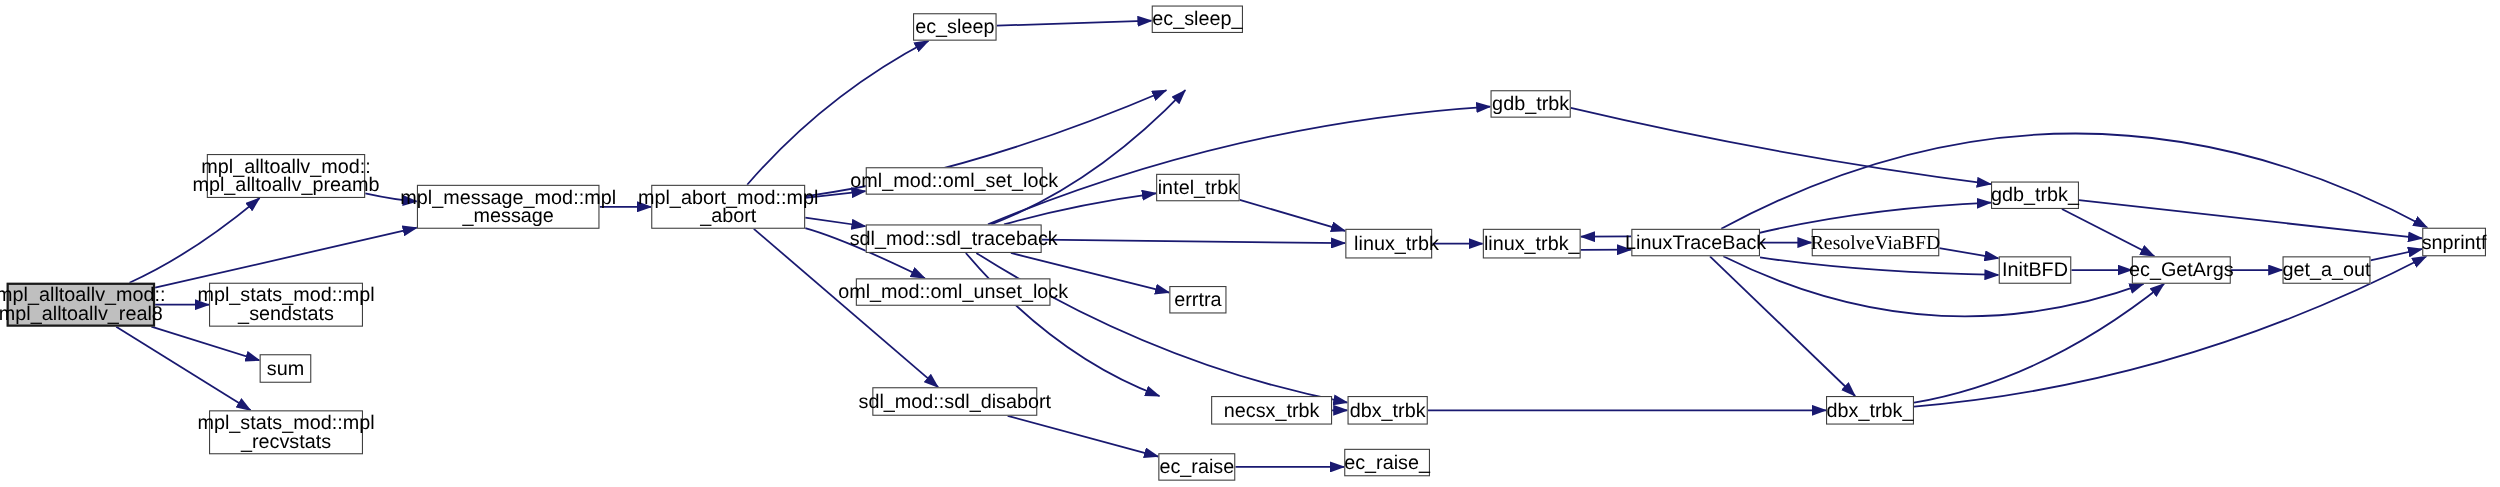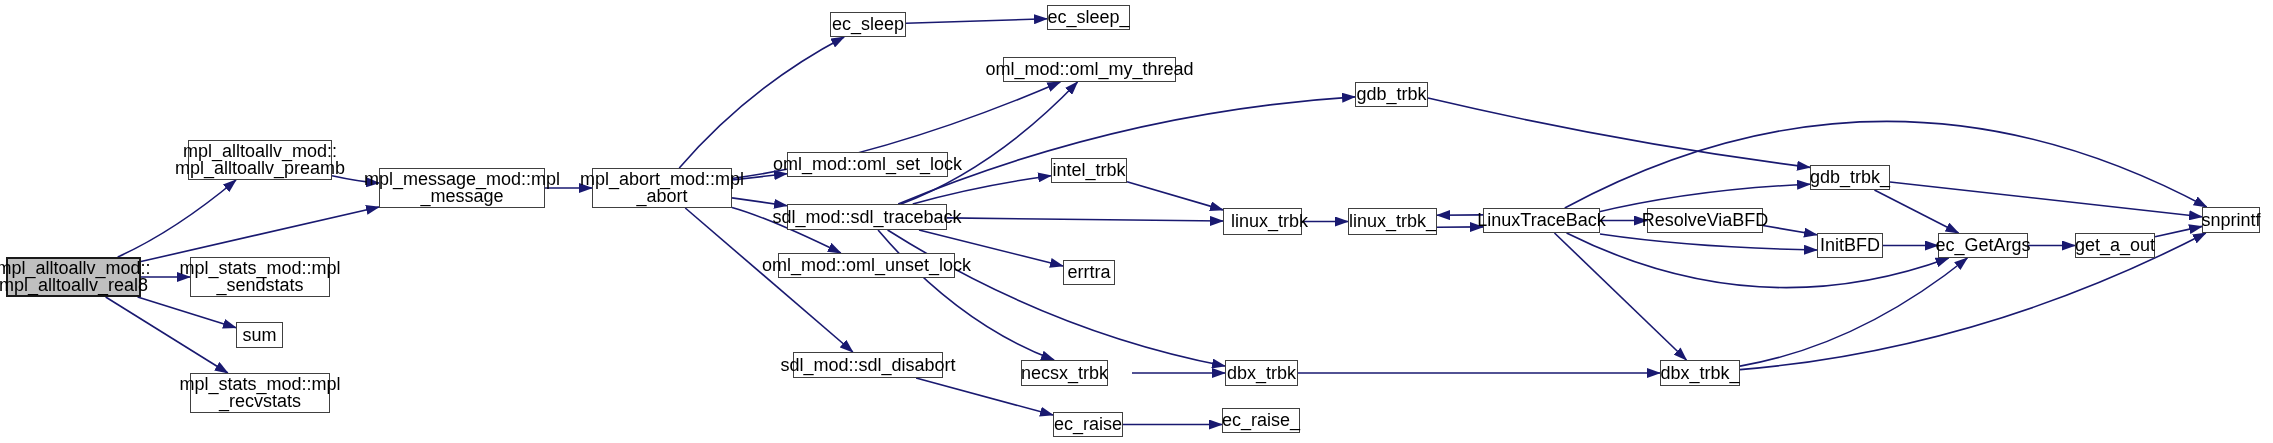--- a/index.html
+++ b/index.html
@@ -78,37 +78,36 @@
       <div class="node" style="left: 190px; top: 257px; width: 140px; height: 40px;">mpl_stats_mod::mpl
 _sendstats</div>
       <div class="node" style="left: 236px; top: 322px; width: 47px; height: 26px;">sum</div>
       <div class="node" style="left: 190px; top: 373px; width: 140px; height: 40px;">mpl_stats_mod::mpl
 _recvstats</div>
       <div class="node" style="left: 379px; top: 168px; width: 166px; height: 40px;">mpl_message_mod::mpl
 _message</div>
       <div class="node" style="left: 592px; top: 168px; width: 140px; height: 40px;">mpl_abort_mod::mpl
 _abort</div>
       <div class="node" style="left: 830px; top: 12px; width: 76px; height: 25px;">ec_sleep</div>
-      <div class="node" style="left: 1003px; top: 57px; width: 173px; height: 25px;">oml_mod::oml_my_thread</div>
       <div class="node" style="left: 787px; top: 152px; width: 161px; height: 25px;">oml_mod::oml_set_lock</div>
       <div class="node" style="left: 787px; top: 204px; width: 160px; height: 26px;">sdl_mod::sdl_traceback</div>
       <div class="node" style="left: 778px; top: 253px; width: 177px; height: 25px;">oml_mod::oml_unset_lock</div>
       <div class="node" style="left: 793px; top: 352px; width: 150px; height: 26px;">sdl_mod::sdl_disabort</div>
       <div class="node" style="left: 1047px; top: 5px; width: 83px; height: 25px;">ec_sleep_</div>
       <div class="node" style="left: 1051px; top: 158px; width: 76px; height: 25px;">intel_trbk</div>
       <div class="node" style="left: 1063px; top: 260px; width: 52px; height: 25px;">errtra</div>
-      <div class="node" style="left: 1021px; top: 360px; width: 87px; height: 26px;">necsx_trbk</div>
+      <div class="node" style="left: 1101px; top: 360px; width: 110px; height: 26px;">necsx_trbk</div>
       <div class="node" style="left: 1053px; top: 412px; width: 70px; height: 25px;">ec_raise</div>
       <div class="node" style="left: 1355px; top: 82px; width: 73px; height: 25px;">gdb_trbk</div>
       <div class="node" style="left: 1223px; top: 208px; width: 79px; height: 27px; padding-left: 14px;">linux_trbk</div>
       <div class="node" style="left: 1225px; top: 360px; width: 73px; height: 26px;">dbx_trbk</div>
       <div class="node" style="left: 1222px; top: 408px; width: 78px; height: 25px;">ec_raise_</div>
       <div class="node" style="left: 1348px; top: 208px; width: 89px; height: 27px;">linux_trbk_</div>
       <div class="node" style="left: 1483px; top: 208px; width: 117px; height: 25px;">LinuxTraceBack</div>
-      <div class="node" style="left: 1647px; top: 208px; width: 116px; height: 25px;">ResolveViaBFD</div>
+      <div class="node" style="left: 1647px; top: 208px; width: 116px; height: 25px; font-family: Liberation Serif, serif;">ResolveViaBFD</div>
       <div class="node" style="left: 1660px; top: 360px; width: 80px; height: 26px;">dbx_trbk_</div>
       <div class="node" style="left: 1810px; top: 165px; width: 80px; height: 25px;">gdb_trbk_</div>
       <div class="node" style="left: 1817px; top: 233px; width: 66px; height: 25px;">InitBFD</div>
       <div class="node" style="left: 1938px; top: 233px; width: 90px; height: 25px;">ec_GetArgs</div>
       <div class="node" style="left: 2075px; top: 233px; width: 80px; height: 25px;">get_a_out</div>
       <div class="node" style="left: 2202px; top: 207px; width: 58px; height: 26px;">snprintf</div>
     </div>
 </div>
 
 </body></html>

